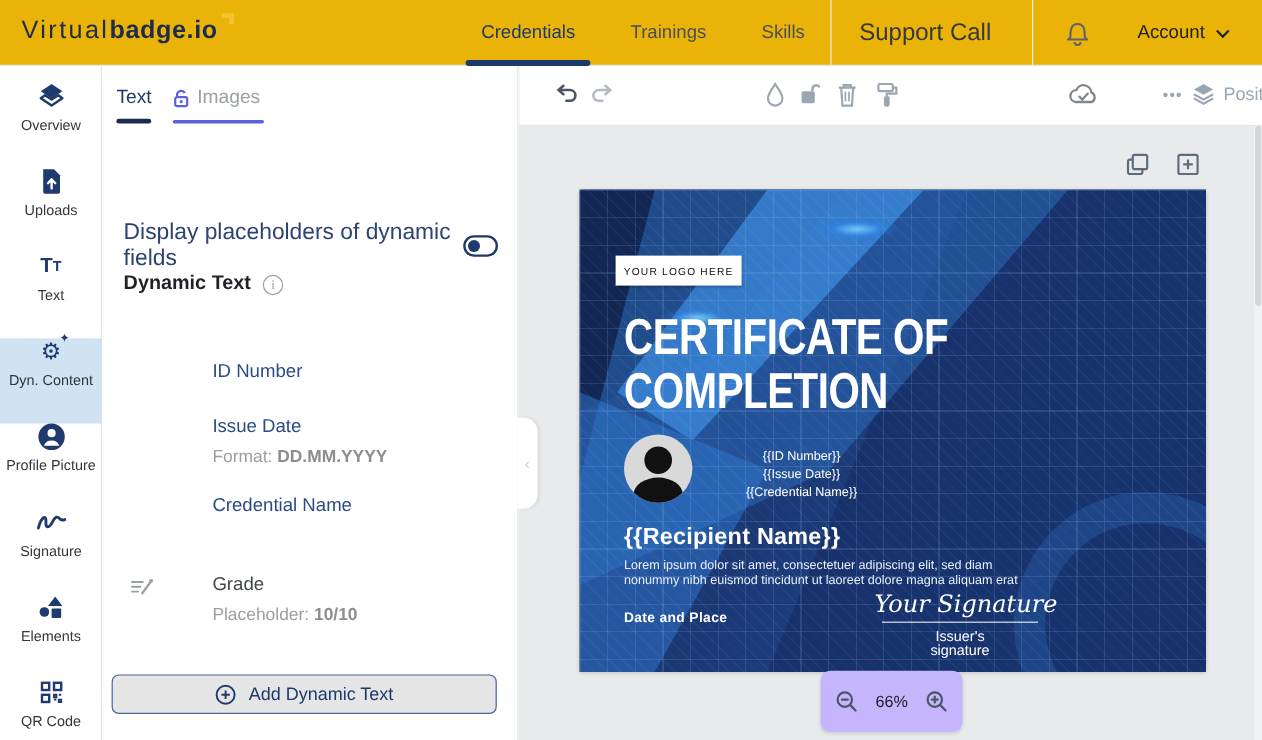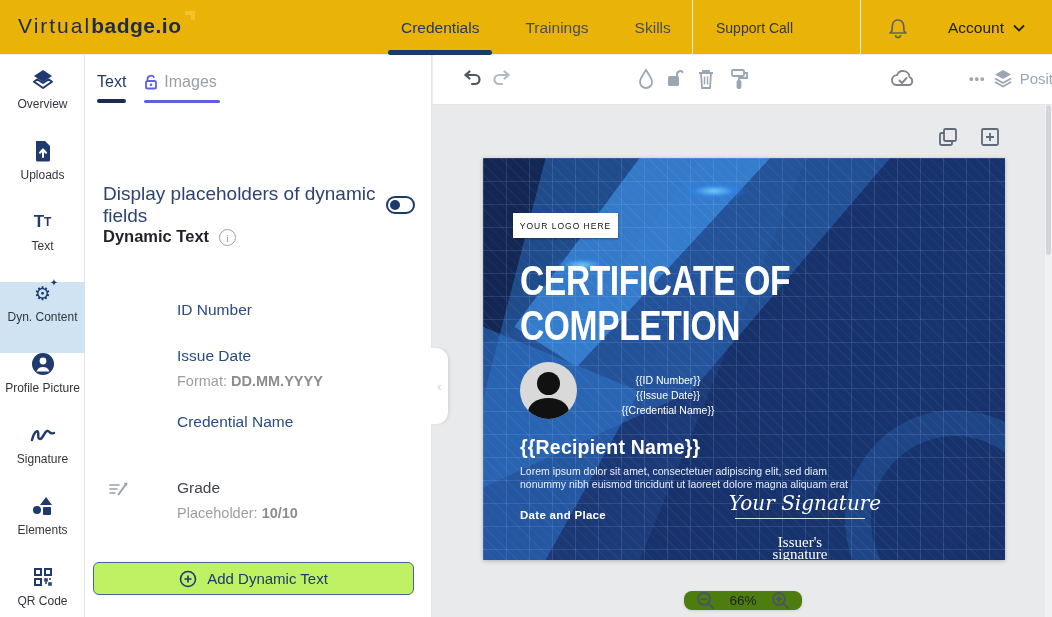--- a/index.html
+++ b/index.html
@@ -17,21 +17,21 @@
   .logo .mark:before { content:""; position:absolute; right:0; top:0; width:10px; height:4px; background:#f2c230; }
   .logo .mark:after { content:""; position:absolute; right:0; top:0; width:4px; height:9px; background:#f2c230; }
   .nav-tabs { position:absolute; left:378px; top:0; height:55px; display:flex; }
   .nav-tab { position:relative; height:55px; display:flex; align-items:center; padding:0 23px;
              font-size:15.5px; color:#4a4f57; cursor:pointer; }
   .nav-tab.active { color:#1d3a6d; }
   .nav-tab.active .tab-underline { position:absolute; left:10px; right:10px; bottom:0; height:5px;
              background:#1d3a6d; border-radius:4px; }
   .nav-sep { position:absolute; top:0; width:1px; height:55px; background:#e8eaed; }
   .support { position:absolute; left:716px; top:0; height:55px; display:flex; align-items:center;
-             font-size:14px; color:#35393f; cursor:pointer; }
+             font-size:20px; color:#35393f; cursor:pointer; }
   .bell { position:absolute; left:888px; top:15px; cursor:pointer; }
   .account { position:absolute; left:948px; top:0; height:55px; display:flex; align-items:center; gap:9px;
              font-size:15.5px; color:#202124; cursor:pointer; }
 
   
   .sidebar { position:absolute; left:0; top:55px; width:85px; height:562px; background:#fff;
              border-right:1px solid #e3e5e8; z-index:20; }
   .side-item { width:85px; height:71px; display:flex; flex-direction:column; align-items:center;
                justify-content:flex-start; gap:7px; cursor:pointer; }
   .side-item.active { background:#cfe3f2; }
@@ -63,36 +63,36 @@
   .field-row { position:relative; padding-left:92px; margin-bottom:19px; }
   .field-row .edit-ic { position:absolute; left:24px; top:2px; }
   .f-label { font-size:15.5px; color:#2a4b85; cursor:pointer; }
   .f-label.dark { color:#42464d; }
   .f-meta { font-size:14.5px; color:#9e9e9e; margin-top:8px; }
   .f-meta b { color:#8d8d8d; }
   .row-id { margin-top:28px; margin-bottom:28px; }
   .row-issue { margin-bottom:24px; }
   .row-cred { margin-bottom:0; }
   .row-grade { margin-top:48px; }
-  .add-btn { position:absolute; left:8px; bottom:22px; width:321px; height:33px; background:#bef264;
+  .add-btn { position:absolute; left:8px; bottom:22px; width:321px; height:33px; background:#e5e5e5;
              border:1px solid #47639b; border-radius:6px; display:flex; align-items:center; justify-content:center;
              gap:10px; font-size:15px; color:#1d3a6d; cursor:pointer; }
 
   
   .toolbar { position:absolute; left:432px; top:55px; width:620px; height:50px; background:#fff;
              border-bottom:1px solid #e3e5e8; border-left:1px solid #eceef0; z-index:18; }
   .tb-ic { position:absolute; top:13px; cursor:pointer; }
   .position-wrap { position:absolute; left:536px; top:13px; display:flex; align-items:center; gap:6px; color:#9aa7b3; cursor:pointer; }
   .position-wrap .dots { font-size:13px; letter-spacing:1px; color:#9aa7b3; font-weight:700; }
   .position-label { font-size:15px; color:#9aa7b3; }
 
   
   .canvas { position:absolute; left:432px; top:105px; width:620px; height:512px; background:#e9eaec; z-index:10; }
   .corner-icons { position:absolute; right:52px; top:22px; display:flex; gap:22px; color:#5f6b7a; }
-  .zoom-pill { position:absolute; left:252px; bottom:7px; width:118px; height:19px; background:#4d7c0f; border-radius:8px;
+  .zoom-pill { position:absolute; left:252px; bottom:7px; width:118px; height:51px; background:#c4b5fd; border-radius:8px;
                box-shadow:0 1px 3px rgba(0,0,0,.12); display:flex; align-items:center; justify-content:space-between;
                padding:0 12px; }
   .zoom-value { font-size:13.5px; color:#202124; }
   .vscroll { position:absolute; right:0; top:0; width:7px; height:512px; background:#f0f1f2; }
   .vscroll .thumb { position:absolute; top:0; left:1px; width:5px; height:150px; background:#d3d5d8; border-radius:3px; }
   .collapse-handle { position:absolute; left:431px; top:348px; width:17px; height:76px; background:#fff;
                      border-radius:0 12px 12px 0; box-shadow:2px 0 3px rgba(0,0,0,.07); z-index:16;
                      display:flex; align-items:center; justify-content:center; color:#c9ced6; font-size:13px; cursor:pointer; }
 
   
@@ -123,21 +123,21 @@
   .avatar .head { position:absolute; left:17px; top:10px; width:23px; height:23px; border-radius:50%; background:#111; }
   .avatar .bodyp { position:absolute; left:8px; top:36px; width:41px; height:28px; border-radius:50% 50% 0 0; background:#111; }
   .ph-block { position:absolute; left:100px; top:215px; width:170px; text-align:center; color:#fff;
               font-size:10.5px; line-height:15px; }
   .recipient { position:absolute; left:37px; top:278px; color:#fff; font-weight:700; font-size:19.5px; letter-spacing:.2px;text-align:center; }
   .cert-body { position:absolute; left:37px; top:307px; width:330px; color:#e8eefb; font-size:10.5px; line-height:13px; }
   .dateplace { position:absolute; left:37px; top:351px; color:#fff; font-weight:700; font-size:11.5px; letter-spacing:.3px; }
   .sig-script { position:absolute; left:242px; top:333px; width:160px; text-align:center; color:#fff;
                 font-family:"DejaVu Serif", serif; font-style:italic; font-size:20px; }
   .sig-line { position:absolute; left:252px; top:360px; width:130px; height:1px; background:rgba(255,255,255,.85); }
-  .sig-caption { position:absolute; left:277px; top:378px; width:80px; text-align:center; color:#fff; font-size:15px; line-height:12px;font-family:Liberation Serif, serif; }
+  .sig-caption { position:absolute; left:277px; top:366px; width:80px; text-align:center; color:#fff; font-size:12px; line-height:12px; }
 
   svg { display:block; }
 </style>
 </head>
 <body>
 
 <div class="app">
 
   <header class="navbar">
     <div class="logo">

